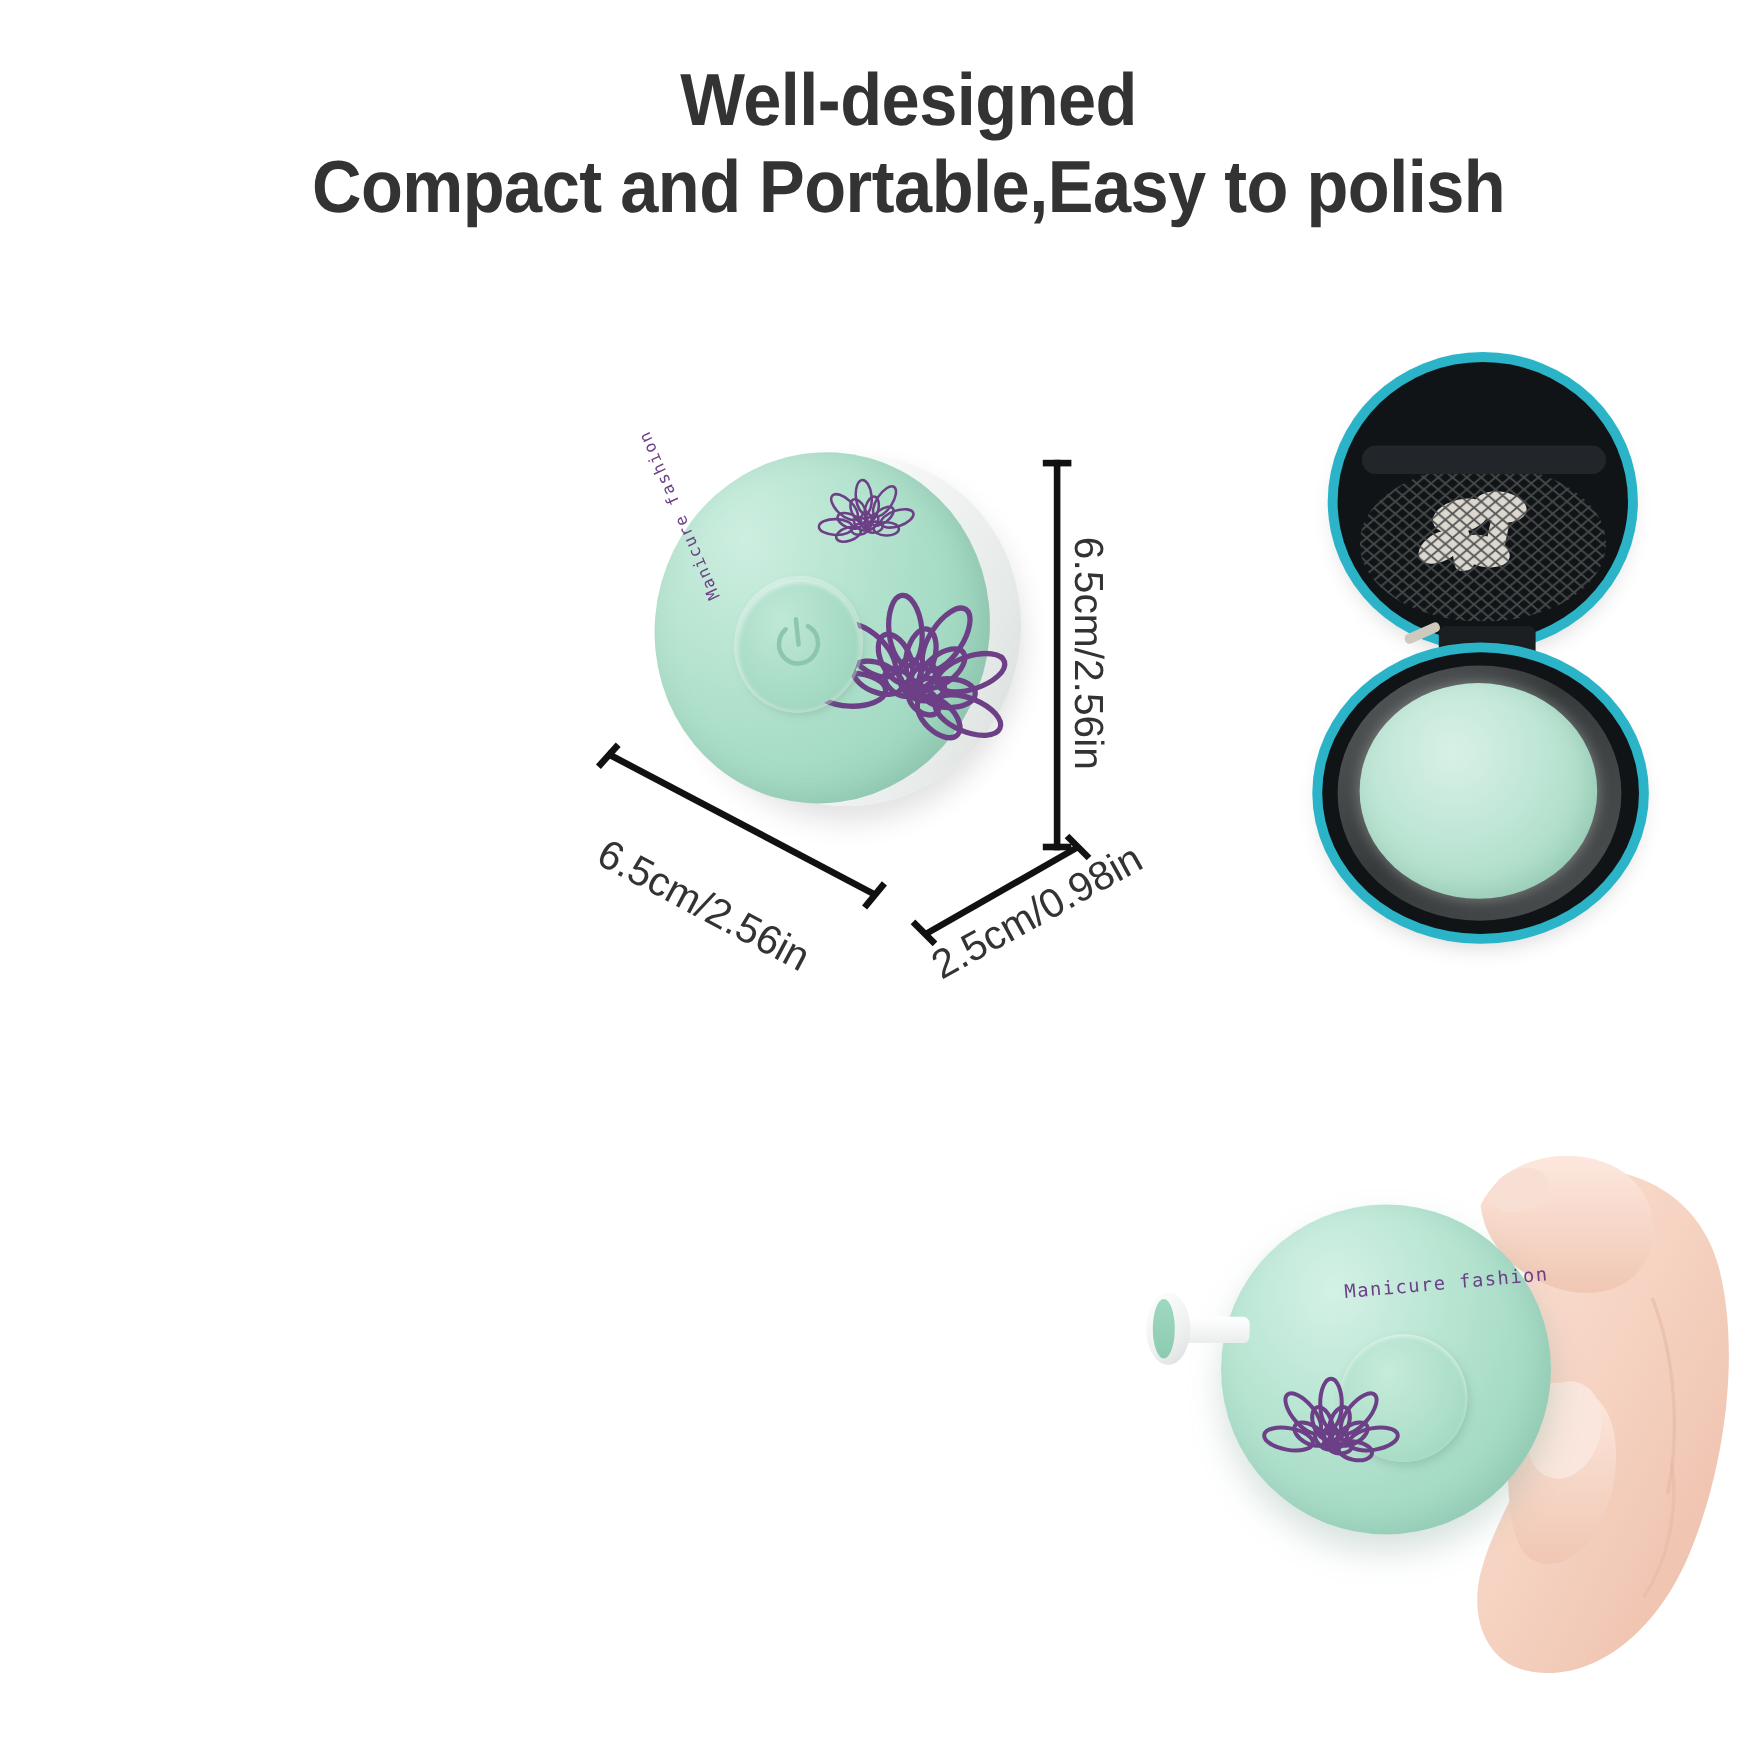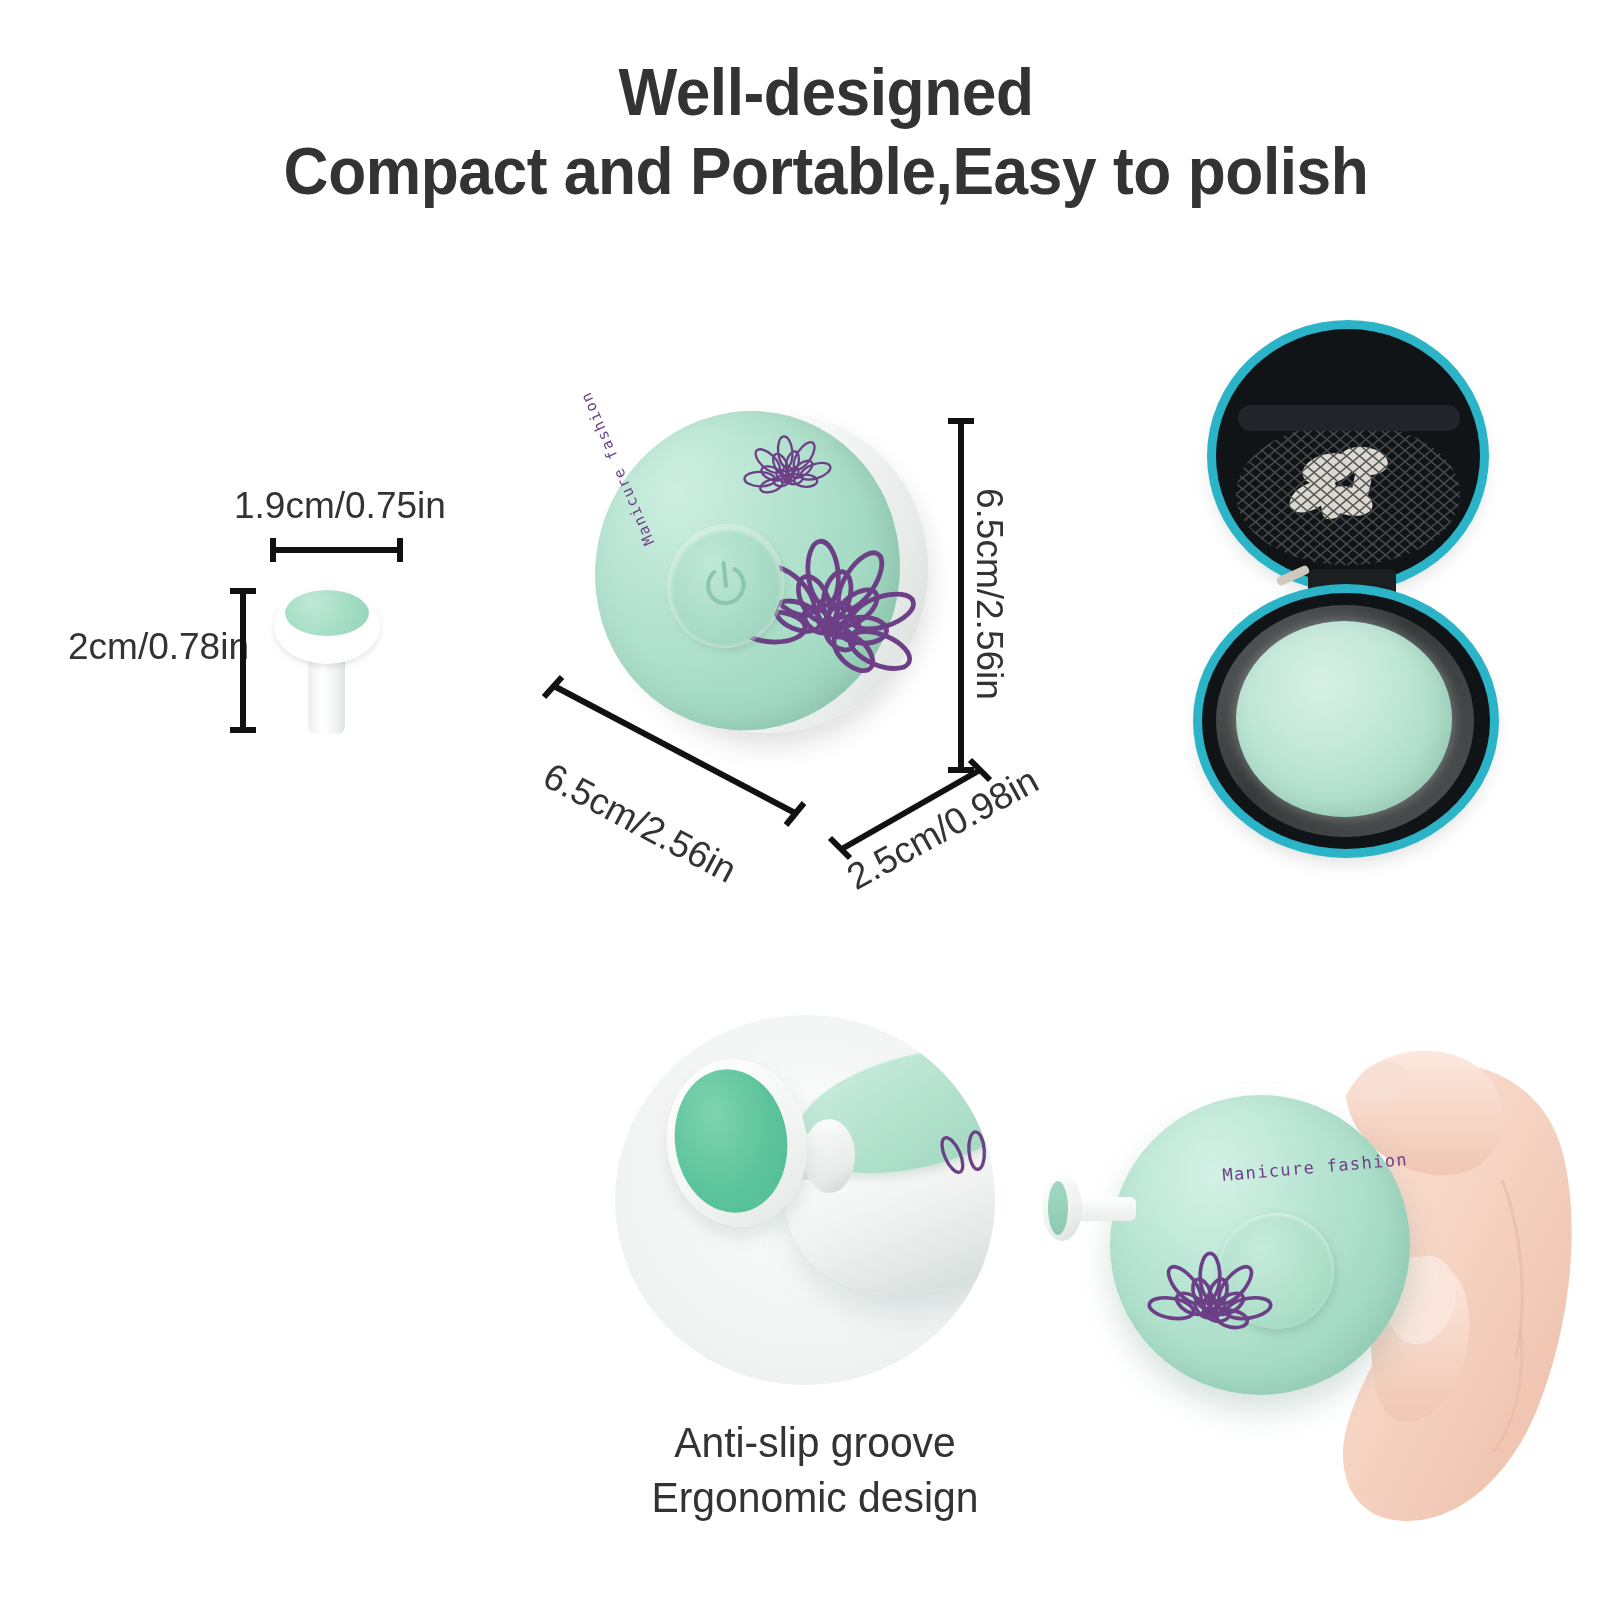--- a/index.html
+++ b/index.html
@@ -217,36 +217,20 @@
 </head>
 <body>
 
 <div id="page">
 
   <div class="headline">
     <span class="line1">Well-designed</span>
     <span class="line2">Compact and Portable,Easy to polish</span>
   </div>
 
-  <div class="panel" style="left:0px; top:440px; width:480px; height:330px;">
-
-    <div class="dim-label" style="left:234px; top:45px;">1.9cm/0.75in</div>
-
-    <div class="dim-h" style="left:270px; top:107px; width:133px;"></div>
-
-    <div class="dim-label" style="left:68px; top:186px;">2cm/0.78in</div>
-
-    <div class="dim-v" style="left:240px; top:148px; height:145px;"></div>
-
-    <div class="head-wrap" style="left:268px; top:140px; width:140px; height:160px;">
-      <div class="head-stem" style="left:40px; top:72px; width:37px; height:82px;"></div>
-      <div class="head-cap" style="left:6px; top:8px; width:106px; height:76px;"></div>
-      <div class="head-grit" style="left:17px; top:10px; width:84px; height:46px;"></div>
-    </div>
-  </div>
 
   <div class="panel" style="left:540px; top:400px; width:540px; height:500px;">
 
     <div class="device" style="left:55px; top:10px;">
       <div class="shell-white"></div>
       <div class="shell-mint">
 
         <svg style="position:absolute; left:148px; top:20px;" width="110" height="110" viewBox="0 0 100 100">
           <g fill="none" stroke="#6c3f86" stroke-width="2.1">
             <g>
@@ -373,72 +357,20 @@
                   background:linear-gradient(135deg, rgba(255,255,255,0.30) 0%, rgba(220,230,226,0.18) 45%, rgba(255,255,255,0.26) 100%);"></div>
 
       <div style="position:absolute; left:34px; top:28px; width:216px; height:196px;
                   border-radius:50%;
                   background:radial-gradient(ellipse at 40% 32%, #d8f0e6 0%, #bfe6d6 42%, #aadcc6 72%, #9ed3bc 100%);
                   box-shadow: inset -6px -6px 18px rgba(120,170,150,0.30), 0 0 14px rgba(255,255,255,0.35);"></div>
     </div>
   </div>
 
 
-  <div class="panel" style="left:590px; top:1000px; width:450px; height:560px;">
-
-    <div class="vignette" style="left:25px; top:15px; width:380px; height:370px;">
-
-      <div style="position:absolute; left:168px; top:62px; width:260px; height:215px;
-                  border-radius:46% 48% 44% 46%;
-                  background:linear-gradient(170deg,#ffffff 0%,#f6f8f7 44%,#e4e9e7 78%,#d3dad7 100%);
-                  box-shadow: 0 18px 30px rgba(120,150,140,0.22);
-                  transform: rotate(-12deg);"></div>
-
-      <div style="position:absolute; left:178px; top:40px; width:250px; height:112px;
-                  border-radius:50%;
-                  background:linear-gradient(160deg,#cbeddf 0%,#b3e2cd 48%,#9fd6bf 100%);
-                  transform: rotate(-14deg);
-                  box-shadow: 0 5px 9px rgba(120,160,145,0.25);"></div>
-
-      <svg style="position:absolute; left:300px; top:96px;" width="110" height="110" viewBox="0 0 100 100">
-        <g fill="none" stroke="#6c3f86" stroke-width="3">
-          <ellipse cx="34" cy="40" rx="7" ry="17" transform="rotate(-24 34 40)"></ellipse>
-          <ellipse cx="56" cy="36" rx="7" ry="17" transform="rotate(-4 56 36)"></ellipse>
-          <path d="M70 30 C 84 38, 86 58, 74 70"></path>
-        </g>
-      </svg>
-
-      <div style="position:absolute; left:38px; top:40px; width:190px; height:190px;">
-
-        <div style="position:absolute; left:120px; top:78px; width:78px; height:46px;
-                    background:linear-gradient(180deg,#ffffff 0%,#eef1f0 60%,#dde2e0 100%);
-                    border-radius:10px; transform: rotate(-6deg);"></div>
-
-        <div style="position:absolute; left:150px; top:64px; width:52px; height:74px;
-                    border-radius:50%;
-                    background:linear-gradient(150deg,#ffffff 0%,#e7ebe9 70%,#ccd3d0 100%);"></div>
-
-        <div style="position:absolute; left:14px; top:4px; width:140px; height:168px;
-                    border-radius:50%;
-                    background:linear-gradient(150deg,#ffffff 0%,#f4f6f5 55%,#e1e6e4 100%);
-                    box-shadow: 0 10px 18px rgba(120,150,140,0.22);
-                    transform: rotate(-8deg);"></div>
-
-        <div style="position:absolute; left:22px; top:14px; width:112px; height:144px;
-                    border-radius:50%;
-                    background:radial-gradient(ellipse at 38% 30%, #7fd3b0 0%, #5cc49c 55%, #4fbc93 100%);
-                    transform: rotate(-8deg);"></div>
-      </div>
-    </div>
-
-    <div class="caption" style="left:0px; top:415px; width:450px;">
-      <div>Anti-slip groove</div>
-      <div>Ergonomic design</div>
-    </div>
-  </div>
 
   <div class="panel" style="left:1090px; top:1000px; width:510px; height:560px;">
 
     <svg class="hand-layer" style="left:60px; top:0px;" width="460" height="560" viewBox="0 0 460 560">
       <defs>
         <linearGradient id="skin" x1="0" y1="0" x2="1" y2="1">
           <stop offset="0%" stop-color="#fbe2d6"></stop>
           <stop offset="45%" stop-color="#f6d3c2"></stop>
           <stop offset="100%" stop-color="#ecbda8"></stop>
         </linearGradient>

